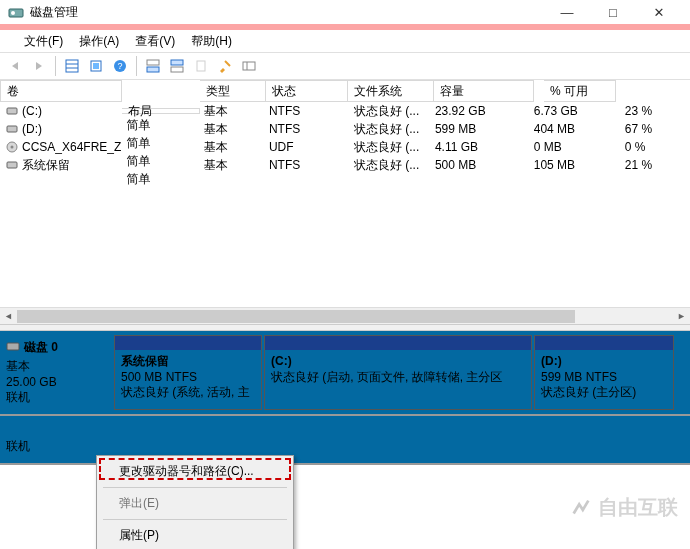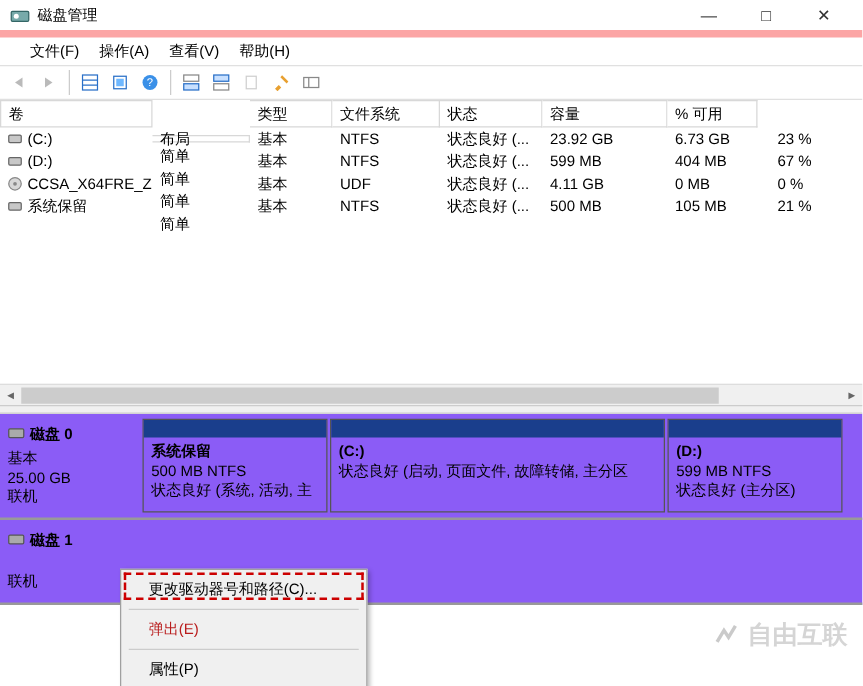--- a/index.html
+++ b/index.html
@@ -30,46 +30,46 @@
 .drive-icon { width: 12px; height: 12px; display: inline-flex; align-items: center; justify-content: center; }
 
 .scrollbar-h { height: 17px; background: #f0f0f0; display: flex; align-items: center; border-top: 1px solid #ddd; }
 .scrollbar-h .sbtn { width: 17px; height: 17px; display: flex; align-items: center; justify-content: center; font-size: 9px; color: #666; background: #f0f0f0; }
 .scrollbar-h .track { flex: 1; height: 17px; position: relative; }
 .scrollbar-h .thumb { position: absolute; left: 0; top: 2px; width: 85%; height: 13px; background: #ccc; }
 
 .splitter { height: 7px; background: #f0f0f0; border-top: 1px solid #ccc; border-bottom: 1px solid #ccc; position: relative; }
 .splitter::after { content: ""; position: absolute; left: 50%; top: 2px; width: 30px; height: 3px; transform: translateX(-50%); }
 
-.graphical { background: #8b5cf6; }
+.graphical { background: #0369a1; }
 .disk-row { display: flex; padding: 4px; border-bottom: 2px solid #999; }
 .disk-info { width: 110px; font-size: 12px; padding: 4px 2px; }
 .disk-info .dhead { display: flex; align-items: center; gap: 4px; margin-bottom: 2px; font-weight: bold; }
 .disk-blocks { flex: 1; display: flex; gap: 2px; }
 .block { border: 1px solid #555; font-size: 12px; position: relative; padding: 2px 6px; min-height: 72px; }
 .block .bar { position: absolute; top: 0; left: 0; right: 0; height: 14px; background: #1a3e8c; }
 .block .bcontent { margin-top: 16px; line-height: 1.3; }
 
 .context-menu { position: absolute; left: 96px; top: 455px; width: 198px; background: #f0f0f0; border: 1px solid #a0a0a0; box-shadow: 2px 2px 4px rgba(0,0,0,0.3); font-size: 12px; padding: 2px; z-index: 10; }
 .context-menu .mitem { padding: 5px 20px; }
-.context-menu .mitem.disabled { color: #b91c1c; }
+.context-menu .mitem.disabled { color: #737373; }
 .context-menu .msep { height: 1px; background: #ccc; margin: 2px 4px; }
 .context-menu .highlight { position: absolute; top: 2px; left: 2px; right: 2px; height: 22px; border: 2px dashed #cc0000; pointer-events: none; }
 
 .watermark { position: absolute; right: 12px; bottom: 28px; font-size: 20px; color: rgba(150,150,150,0.4); font-weight: bold; display: flex; align-items: center; gap: 6px; z-index: 0; }
 .watermark .wicon { width: 22px; height: 22px; }
 
 .c-vol { width: 122px; }
 .c-layout { width: 78px; margin-top: 28px; }
 .c-type { width: 66px; }
 .c-fs { width: 86px; }
 .c-status { width: 82px; }
 .c-cap { width: 100px; }
 .c-free { width: 82px; }
-.c-pct { width: 72px; }
+.c-pct { width: 72px; margin-left: 10px; }
 </style>
 </head>
 <body>
 
 <div class="titlebar">
   <span class="icon">
     <svg viewBox="0 0 16 16">
         <rect x="1" y="5" width="14" height="8" rx="1" fill="#7aa" stroke="#366" stroke-width="1"></rect>
         <circle cx="5" cy="9" r="2" fill="#fff"></circle>
       </svg>
@@ -147,22 +147,22 @@
         <rect x="1" y="3" width="12" height="8" fill="none" stroke="#888"></rect>
         <line x1="5" y1="3" x2="5" y2="11" stroke="#888"></line>
       </svg>
     </div>
 </div>
 
 <div class="volumes-header">
   <div class="col c-vol">卷</div>
   <div class="col c-layout">布局</div>
   <div class="col c-type">类型</div>
+  <div class="col c-status">状态</div>
   <div class="col c-fs">文件系统</div>
-  <div class="col c-status">状态</div>
   <div class="col c-cap">容量</div>
   <div class="col c-pct">% 可用</div>
 </div>
 
 <div class="volumes-body" id="volume-list">
     <div class="vrow">
       <div class="vcell first c-vol">
         <span class="drive-icon">
           <svg width="12" height="12">
             <rect x="1" y="3" width="10" height="6" rx="1" fill="#c8c8c8" stroke="#666"></rect>
@@ -276,26 +276,20 @@
           <div class="bcontent">
             <div><b>(D:)</b></div>
             <div>599 MB NTFS</div>
             <div>状态良好 (主分区)</div>
           </div>
         </div>
       </div>
     </div>
     <div class="disk-row second">
       <div class="disk-info">
-        <div class="dhead">
-          <span><svg width="14" height="14">
-              <rect x="1" y="4" width="12" height="7" rx="1" fill="#aaa" stroke="#555"></rect>
-            </svg></span>
-          <span>磁盘 1</span>
-        </div>
         <div style="height:14px"></div>
         <div>联机</div>
       </div>
       <div class="disk-blocks"></div>
     </div>
   </div>
 
 <div class="context-menu">
   <div class="highlight"></div>
   <div class="mitem">更改驱动器号和路径(C)...</div>

